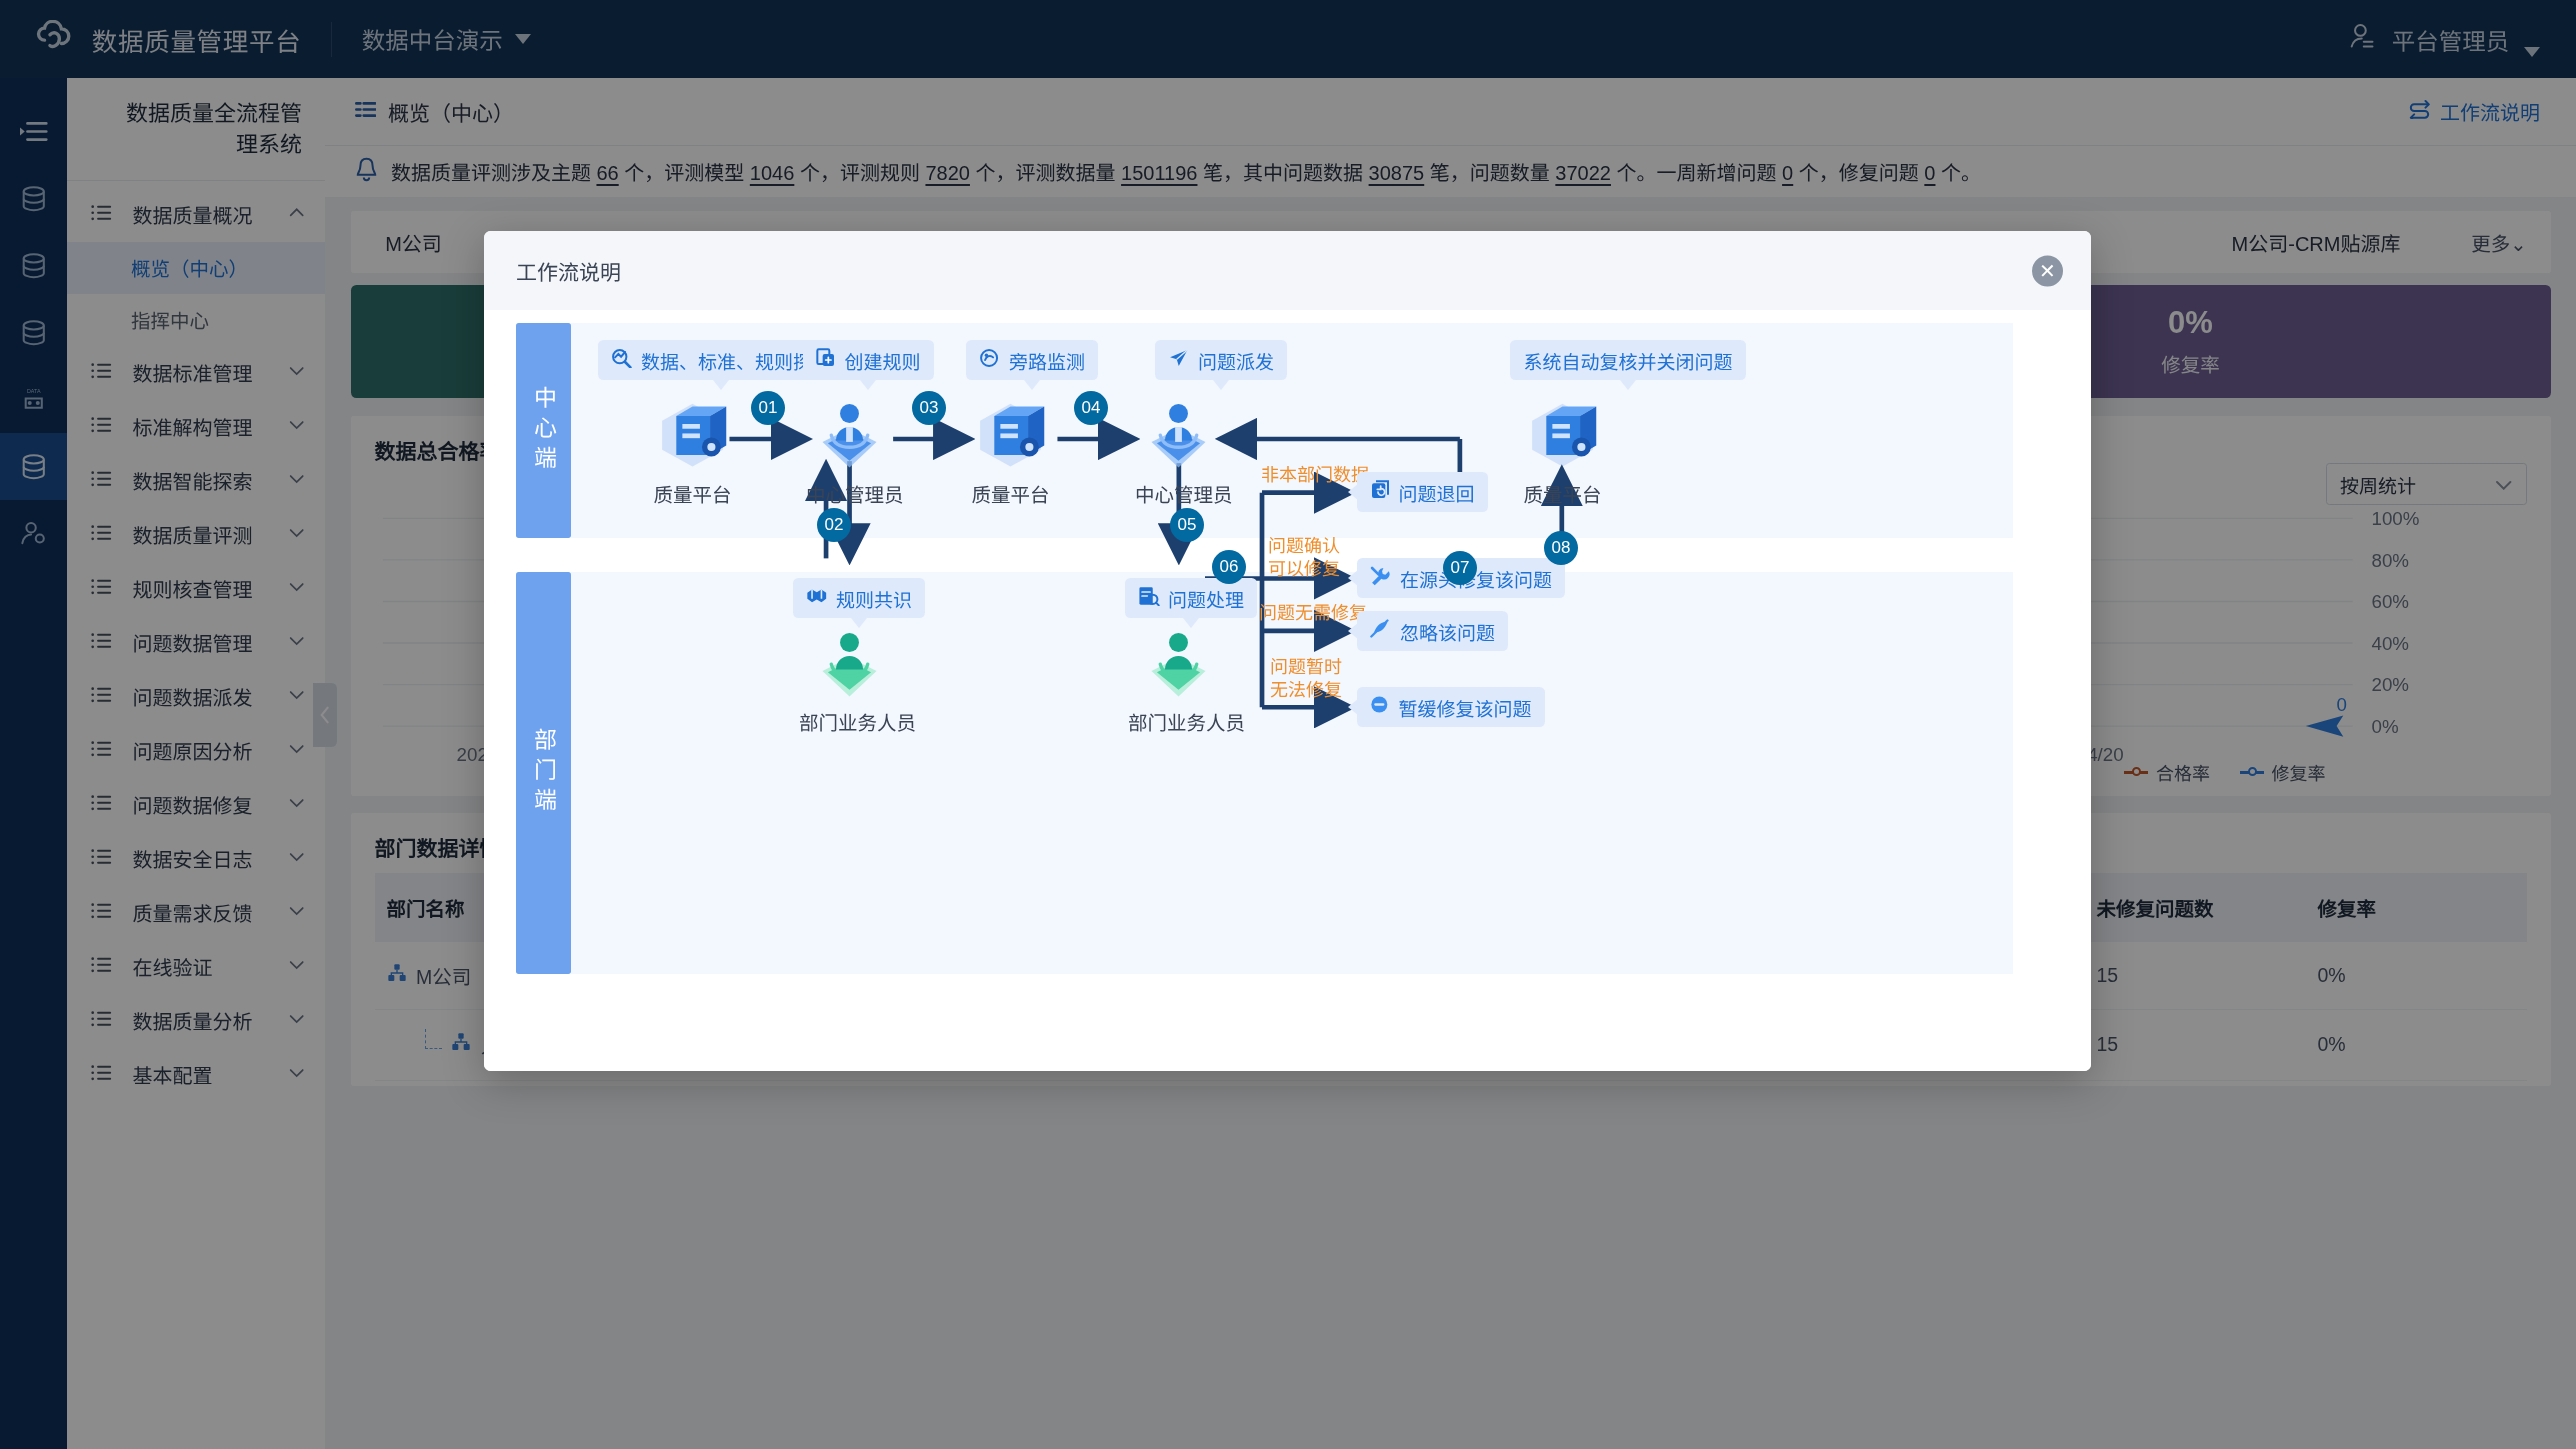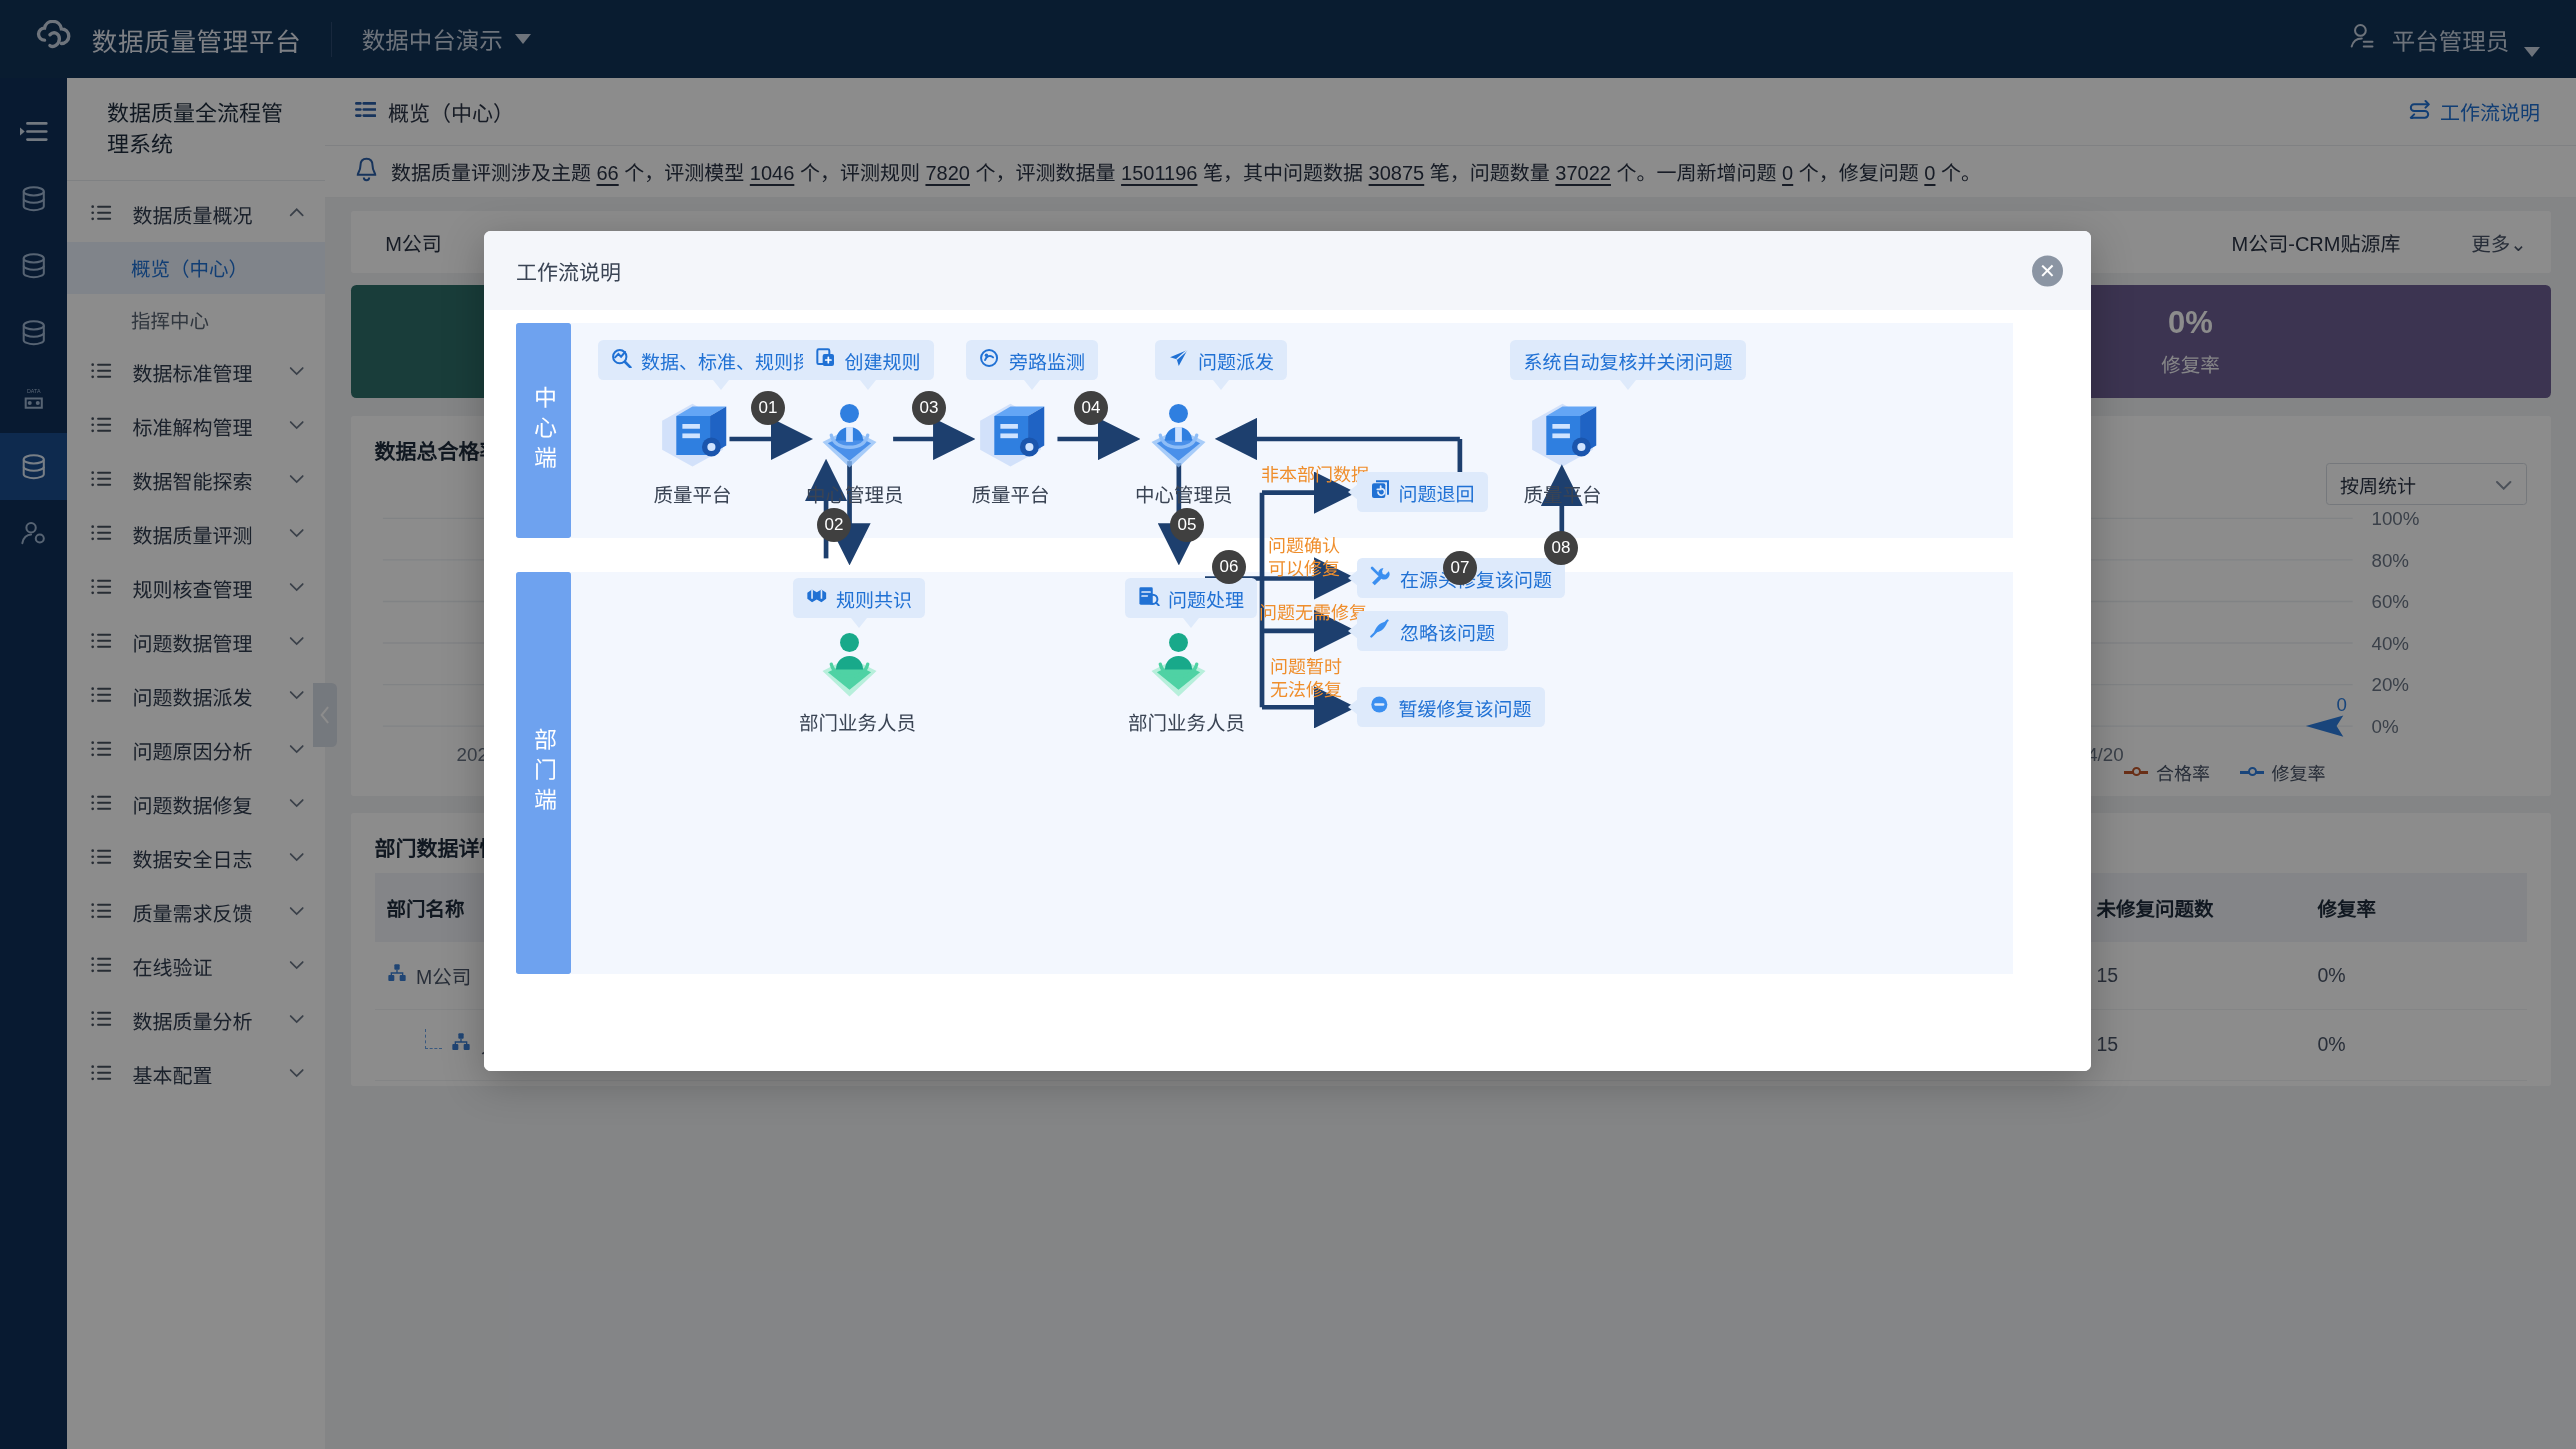--- a/index.html
+++ b/index.html
@@ -39,21 +39,21 @@
   .rail-item { width: 67px; height: 67px; display: flex; align-items: center;
                justify-content: center; color: #9fb6d2; }
   .rail-item.active { background: #1b4d8e; }
 
   
   .sidebar {
     position: absolute; top: 78px; left: 67px; width: 258px; height: 1371px;
     background: #ffffff; z-index: 3; overflow: hidden;
   }
   .sb-title { padding: 20px 23px 20px; font-size: 22px; color: #1f2d3d;
-              line-height: 1.42; text-align: left; font-weight: 400; margin-left: 17px; }
+              line-height: 1.42; text-align: right; font-weight: 400; margin-left: 17px; }
   .sb-sep { height: 0.7px; background: #e8ebef; margin: 0 0 6.7px; }
   .sb-group {
     display: flex; align-items: center; height: 54px; padding: 0 20px 0 23px;
     font-size: 20px; color: #303c4f; cursor: pointer; gap: 21px;
   }
   .sb-group .g-label { flex: 1; }
   .sb-icon { width: 21.5px; height: 21.5px; flex: none; }
   .chev { width: 17.4px; height: 17.4px; flex: none; }
   .sb-sub {
     height: 52px; display: flex; align-items: center; padding-left: 64px;
@@ -163,21 +163,21 @@
     left: -9.4px; bottom: 50%; transform: translateY(50%);
     border-top: 8.7px solid transparent; border-bottom: 8.7px solid transparent;
     border-right: 10px solid #deeafb; border-left: none;
   }
   .fl-node-label {
     position: absolute; font-size: 19.5px; color: #3a4454; white-space: nowrap;
     text-align: center;
   }
   .fl-badge {
     position: absolute; width: 34px; height: 34px; border-radius: 50%;
-    background: #404040; color: #fff; font-size: 17px;
+    background: #0369a1; color: #fff; font-size: 17px;
     display: flex; align-items: center; justify-content: center;
   }
   .fl-cond {
     position: absolute; color: #ef8e2c; font-size: 18px; line-height: 1.35;
     white-space: nowrap; text-align: center;
   }
   .lane-tab {
     position: absolute; width: 55px; background: #6ea2ef; border-radius: 2.7px;
     color: #fff; font-size: 23px; display: flex; align-items: center;
     justify-content: center; letter-spacing: 6.7px; writing-mode: vertical-rl;

